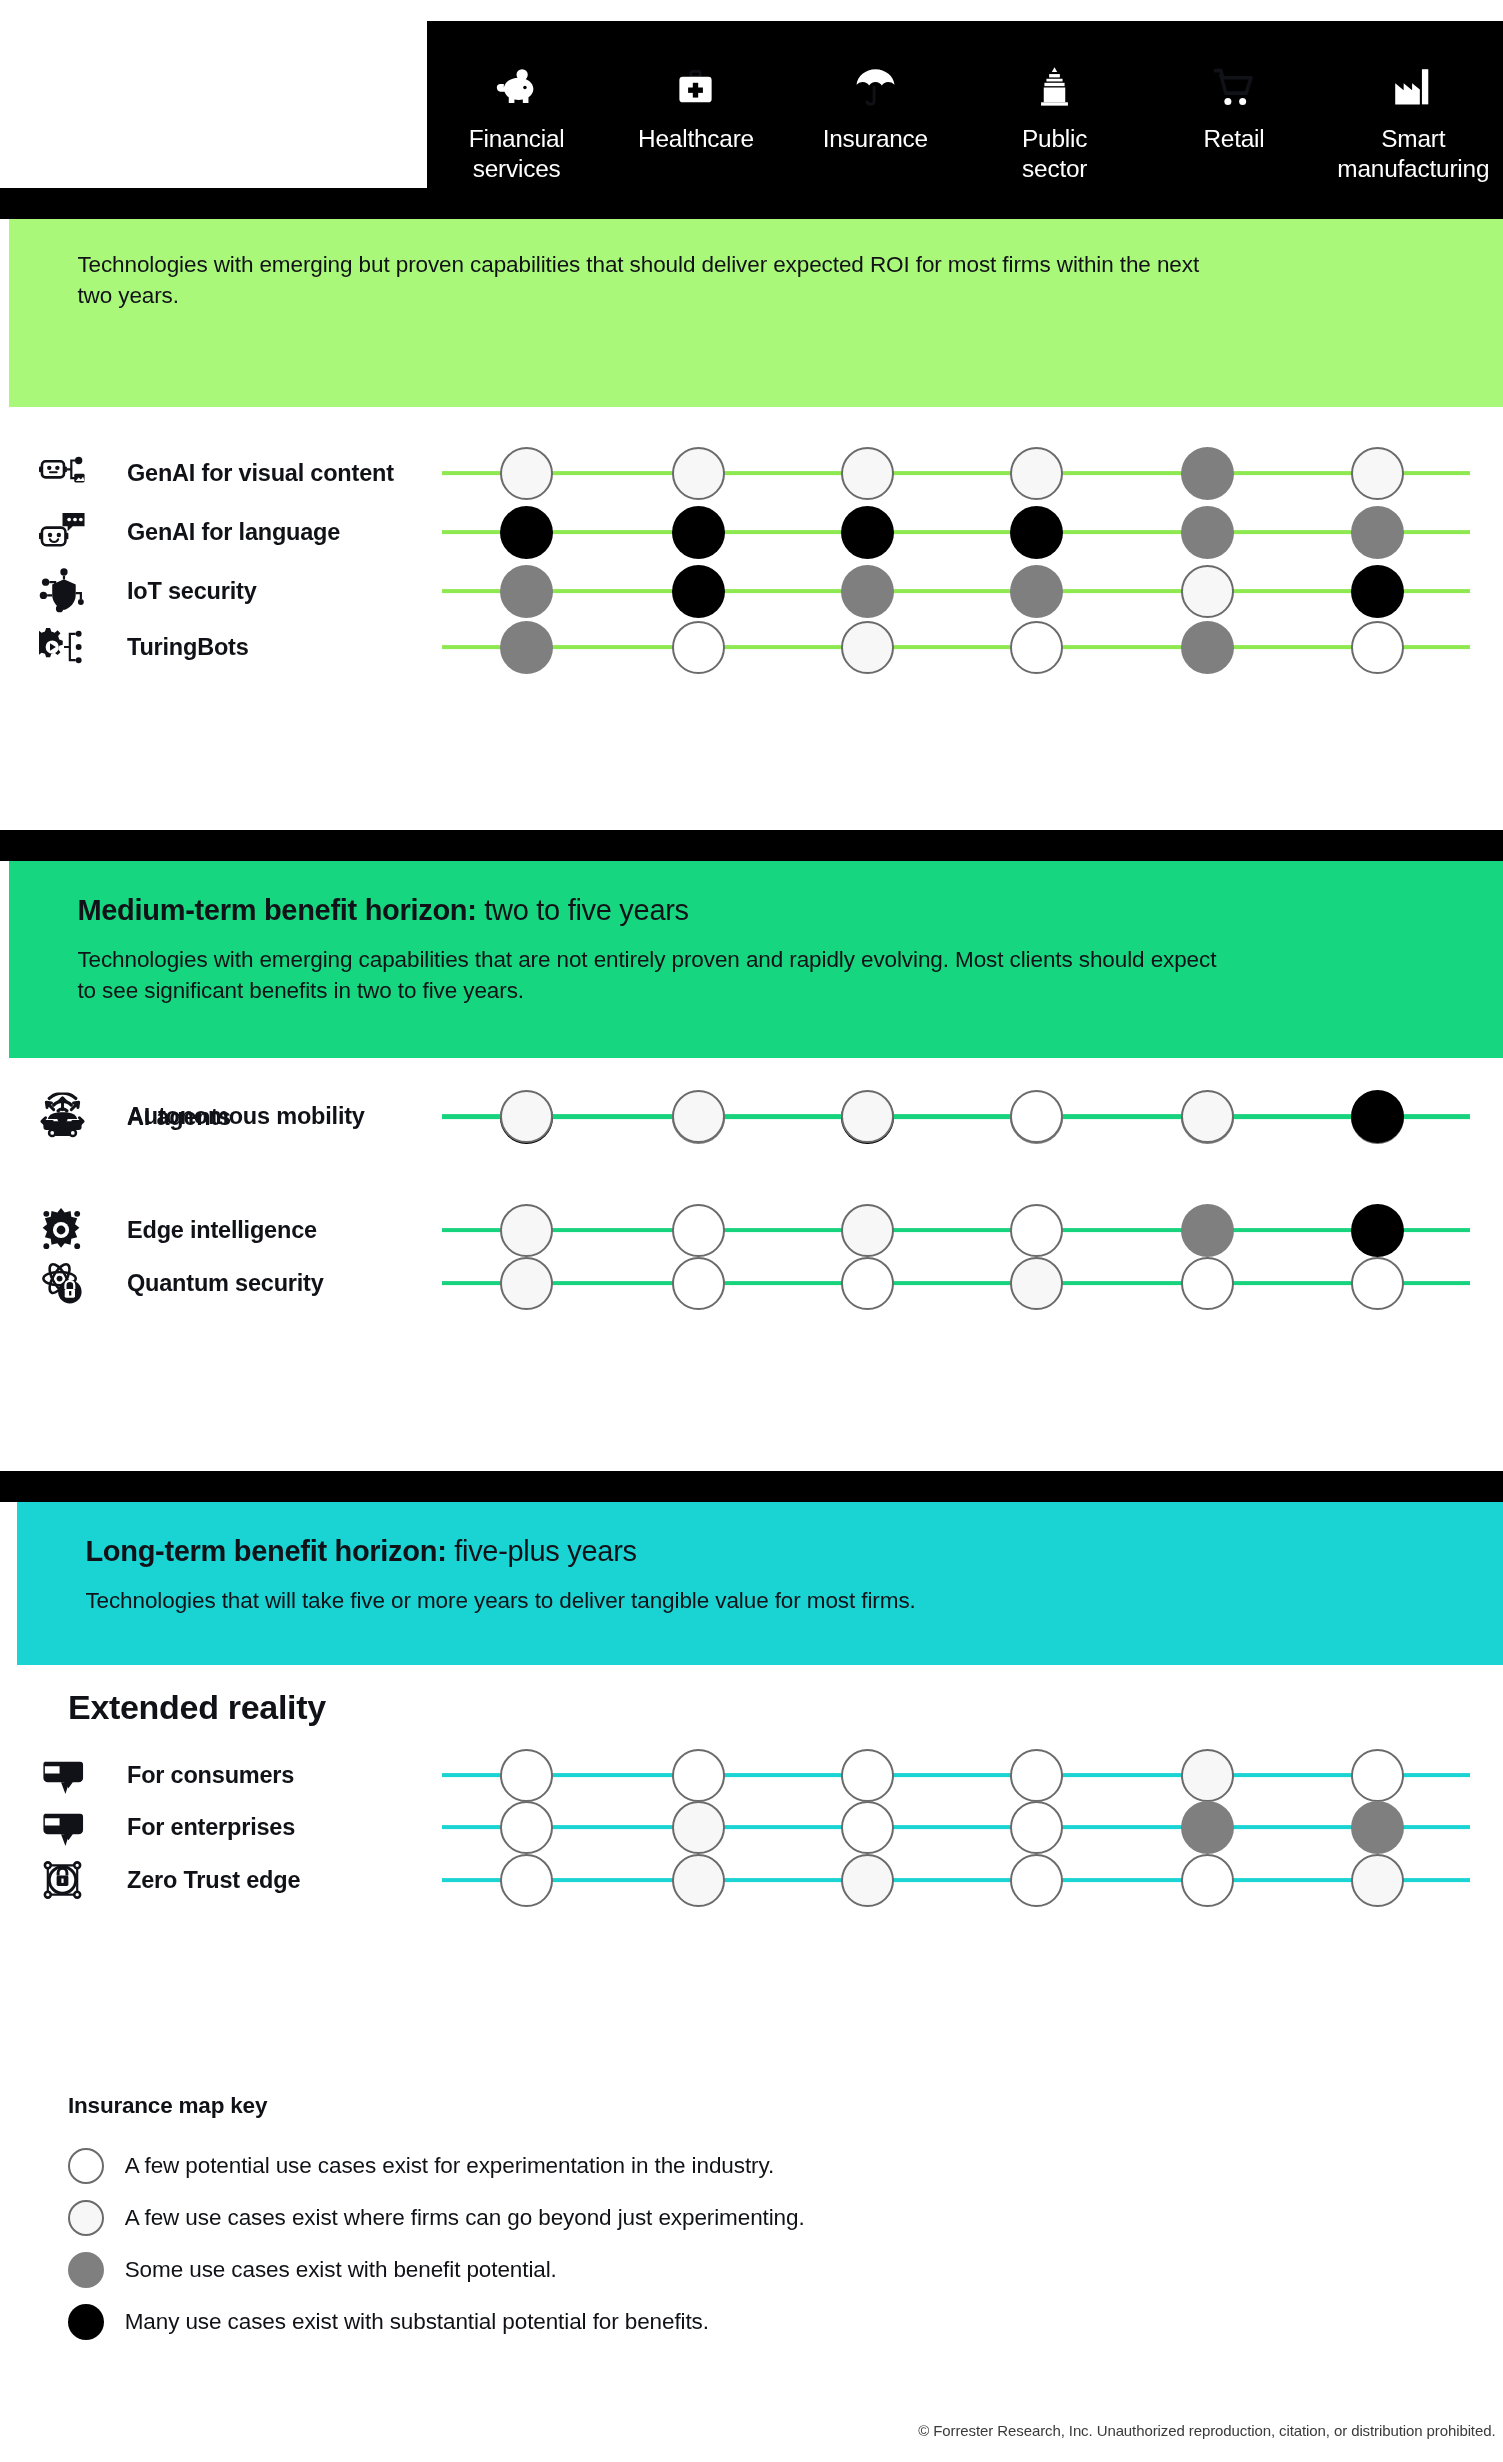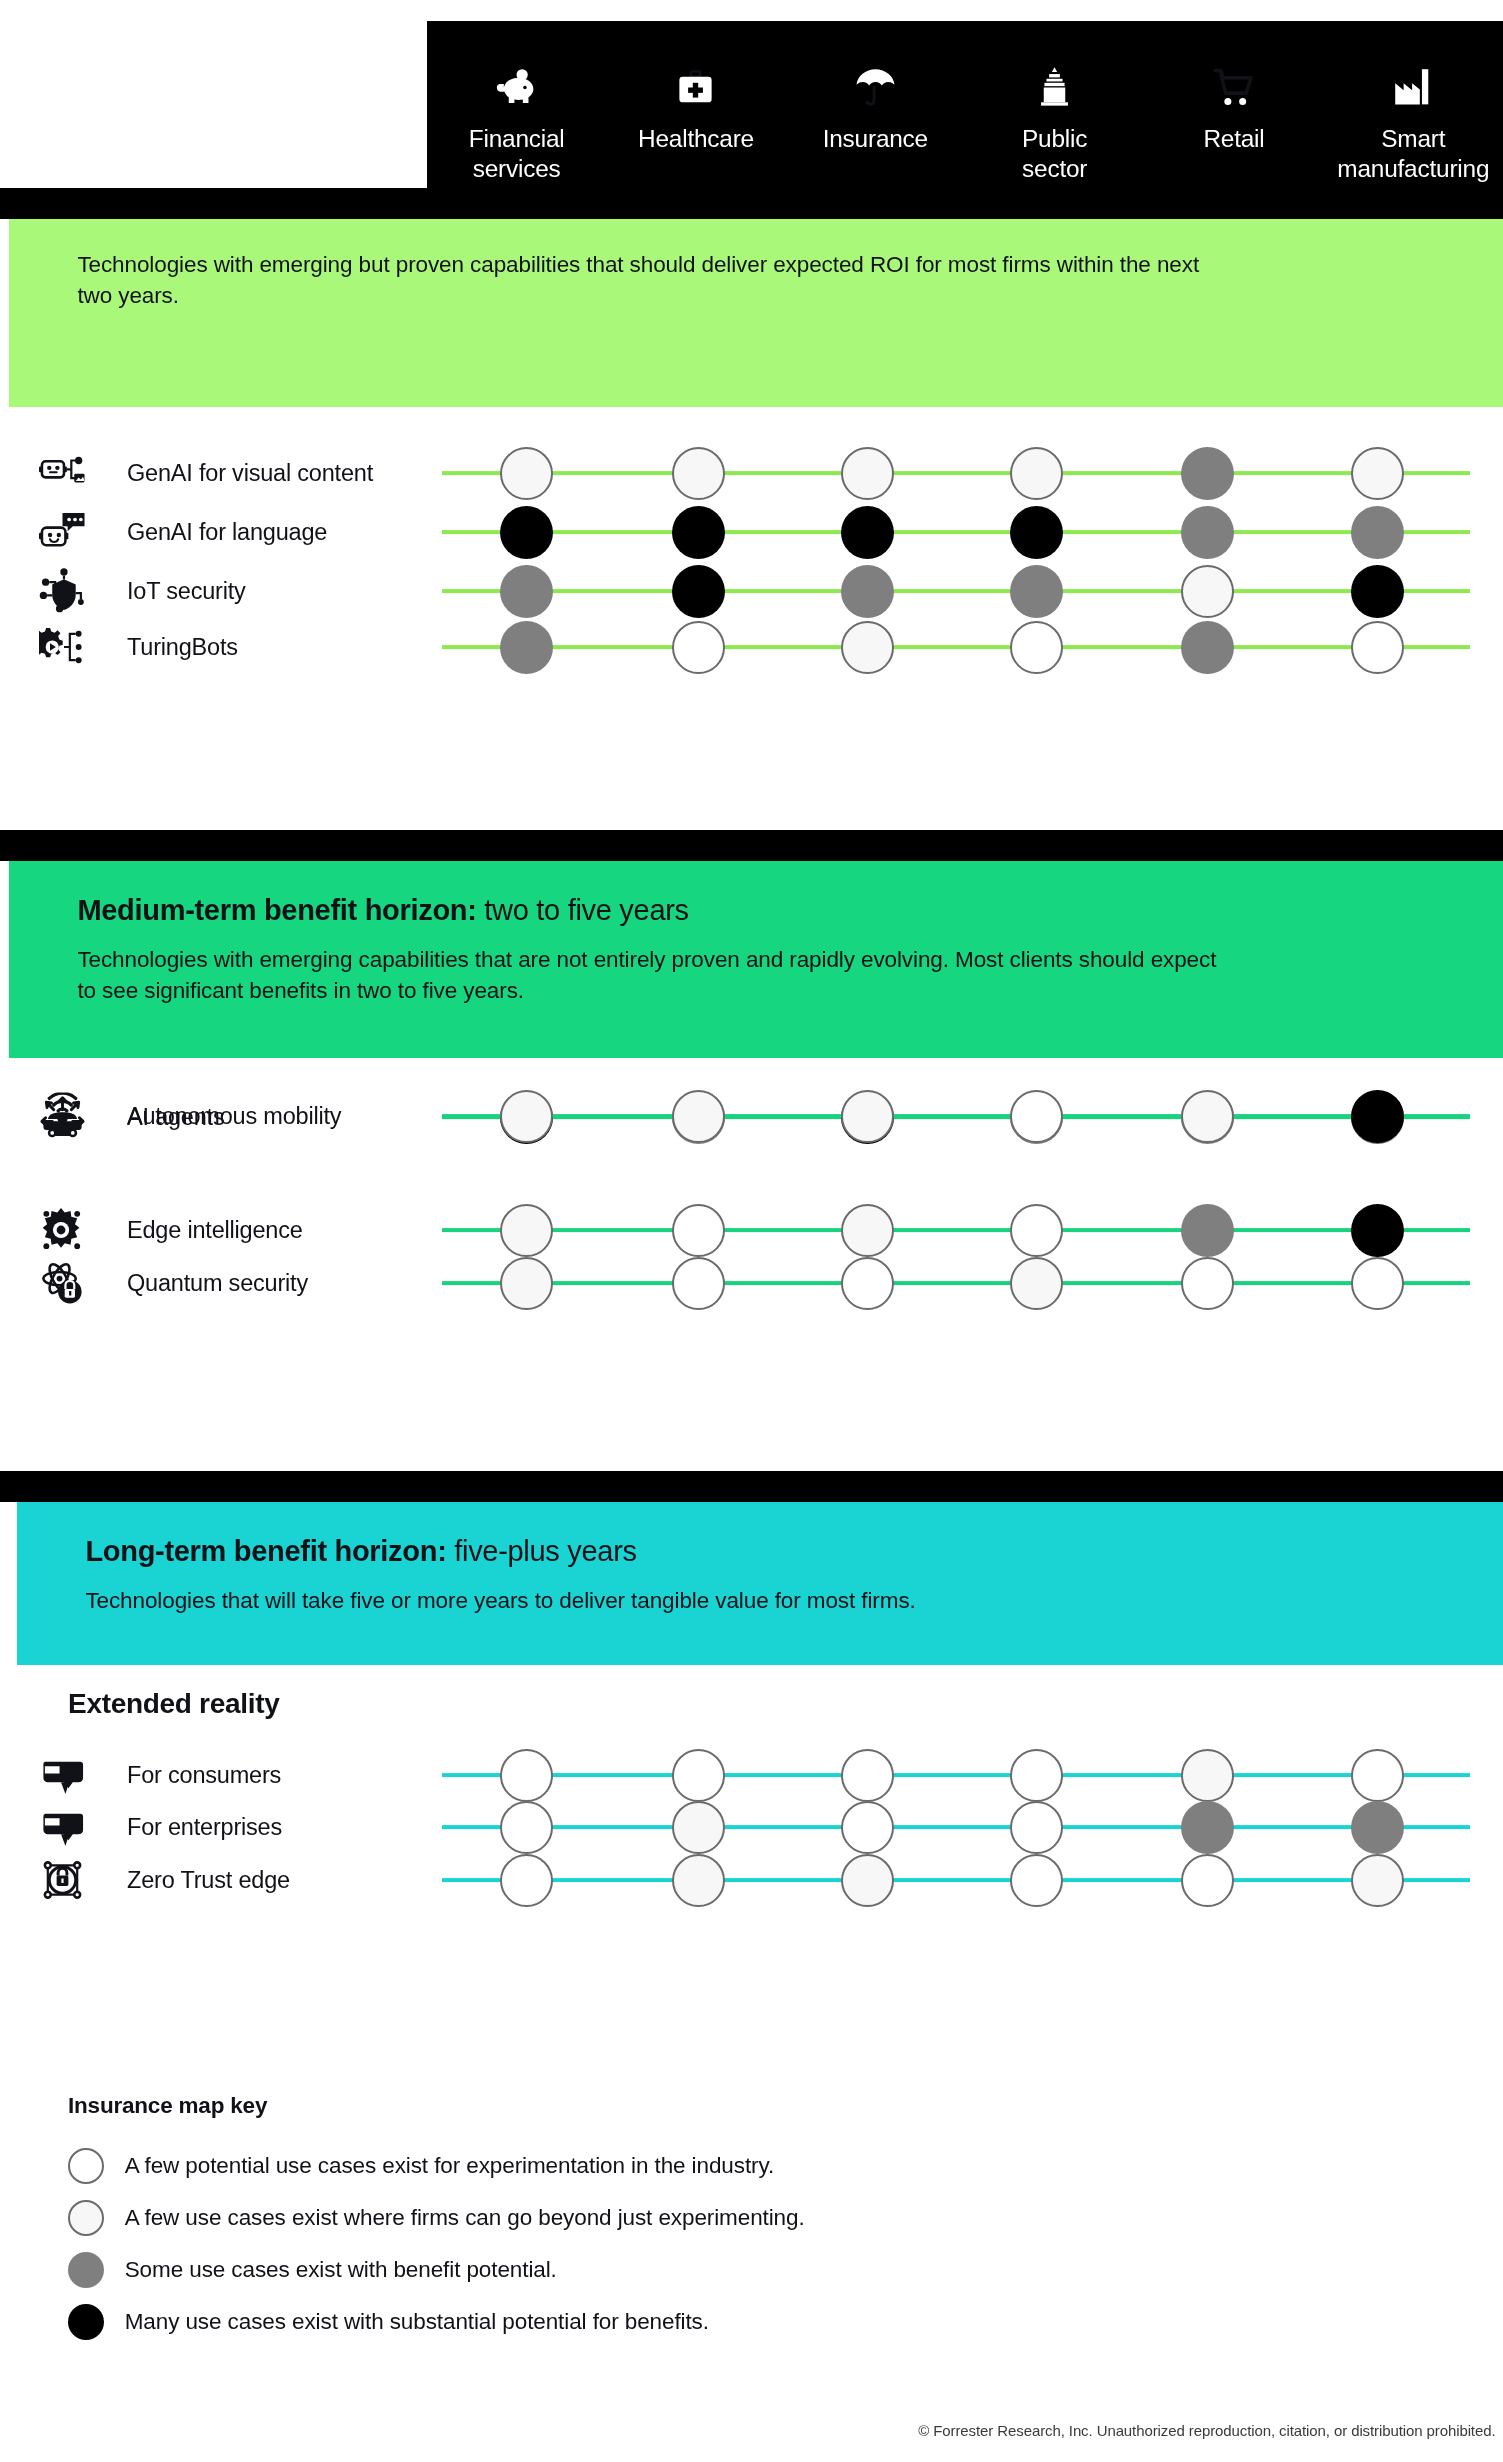--- a/index.html
+++ b/index.html
@@ -95,21 +95,21 @@
     width: 53px; height: 53px;
     display: flex; align-items: center; justify-content: center;
   }
   .row-icon svg { display: block; fill: #111218; }
   .row-label {
     position: absolute;
     left: 127px; top: 50%;
     transform: translateY(-50%);
     font-size: 23.5px;
     line-height: 30px;
-    font-weight: 400;
+    font-weight: 700;
     letter-spacing: -0.2px;
     width: 282px;
   }
   .row-track {
     position: absolute;
     left: 442px; top: 50%;
     width: 1028px; height: 3.8px;
     transform: translateY(-50%);
   }
   .track-line {
@@ -132,21 +132,21 @@
   }
   .dot.lvl1 { background: #ffffff;  border: 2.8px solid #6b6b6b; }
   .dot.lvl2 { background: #f7f7f7;  border: 2.8px solid #6b6b6b; }
   .dot.lvl3 { background: #7f7f7f;  border: none; }
   .dot.lvl4 { background: #000000;  border: none; }
 
   
   .group-label {
     position: absolute;
     left: 68px; top: 1688px;
-    font-size: 28px;
+    font-size: 34px;
     font-weight: 700;
     letter-spacing: -0.3px;
   }
 
   
   .key-title {
     position: absolute;
     left: 68px; top: 2093px;
     font-size: 22.5px;
     font-weight: 700;

